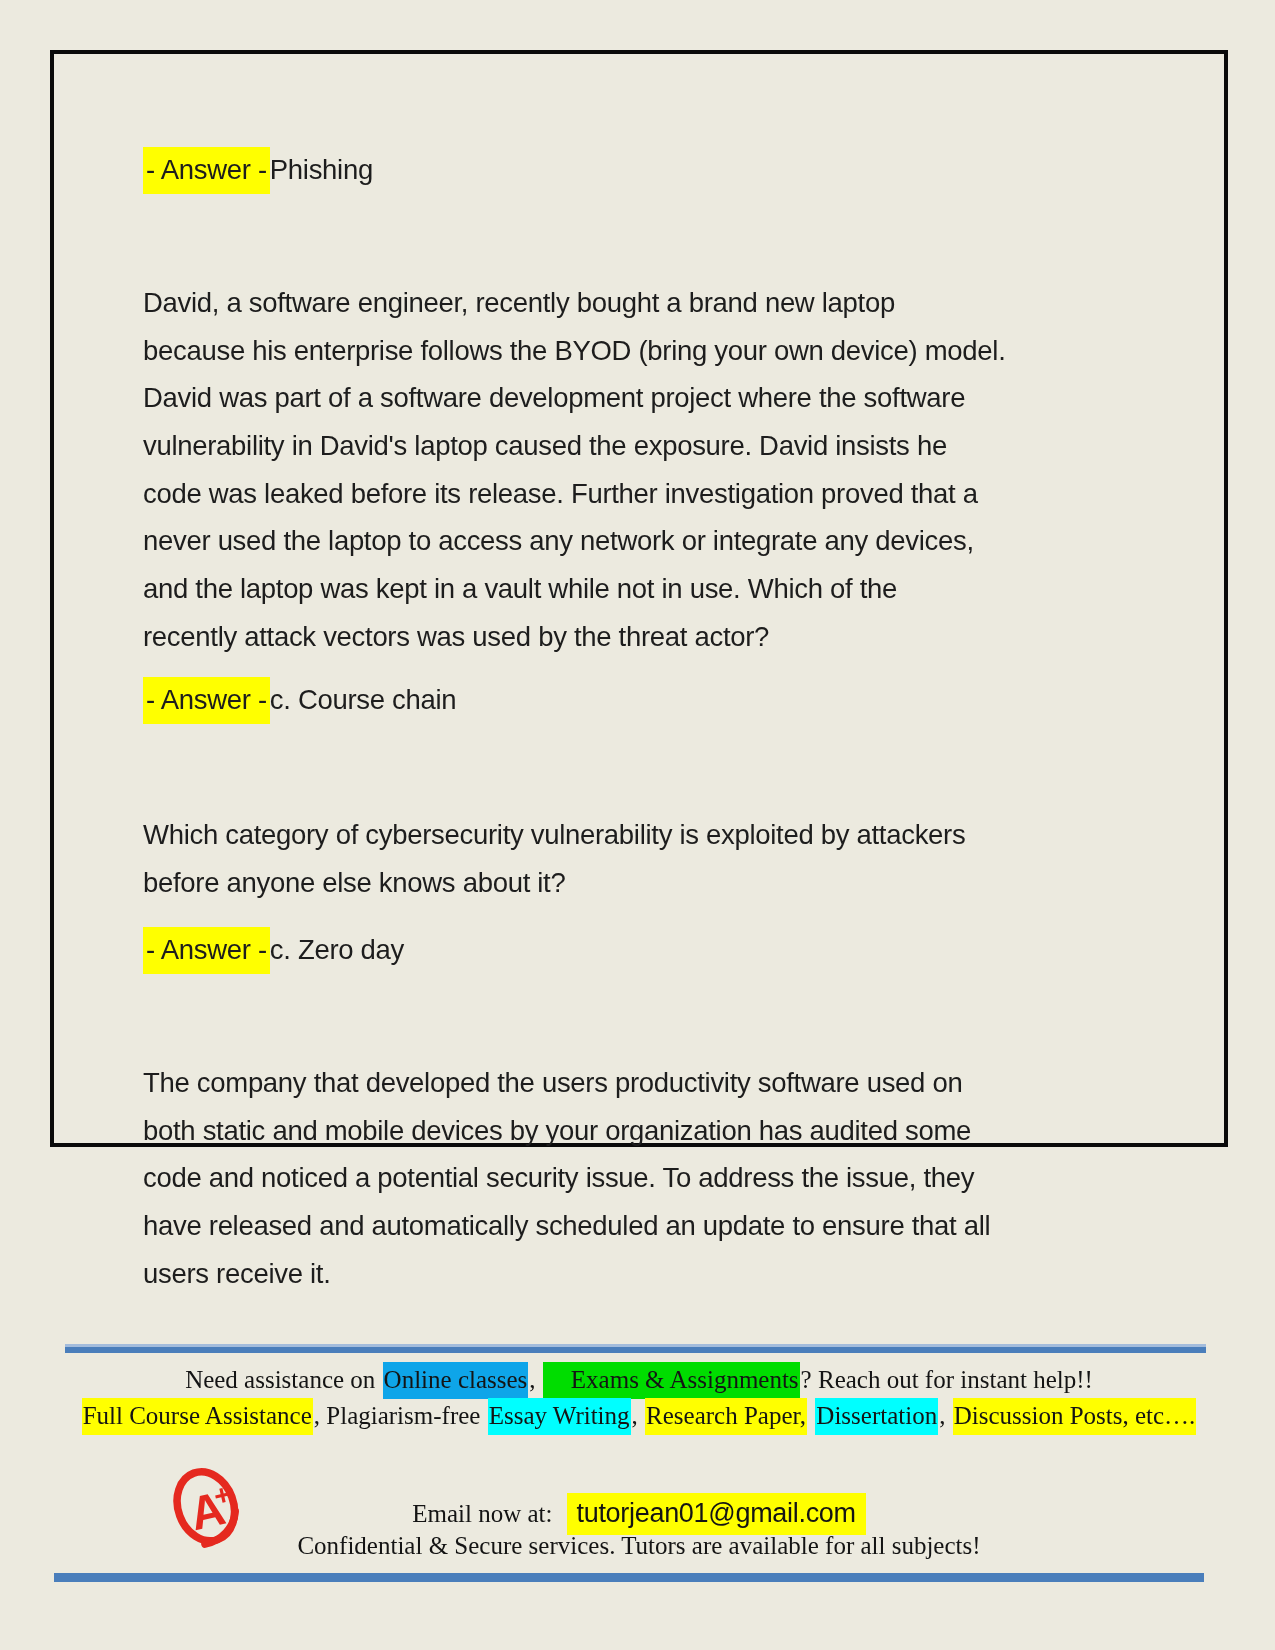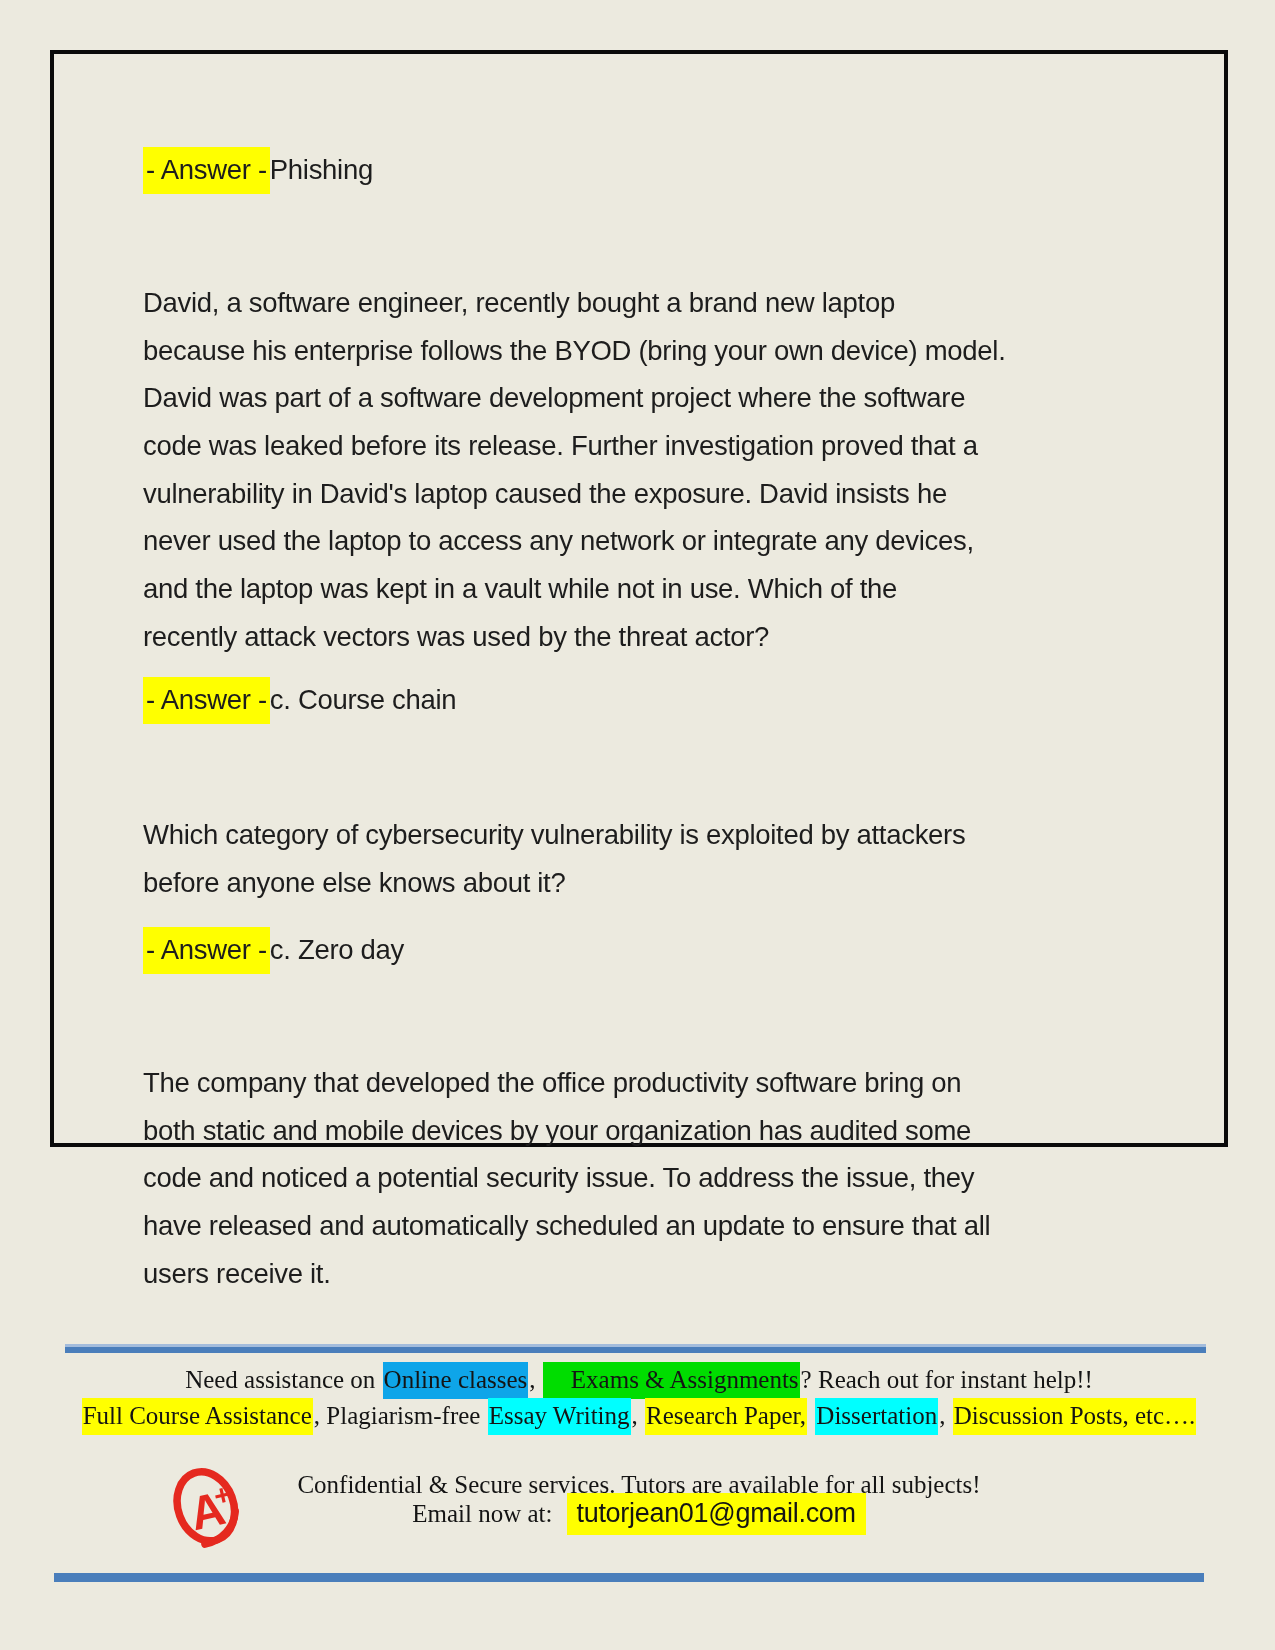--- a/index.html
+++ b/index.html
@@ -80,42 +80,42 @@
 <div class="frame">
 
   <div class="answer-line" style="top:92px">
     <span class="hl-label">- Answer -</span><span>Phishing</span>
   </div>
 
   <div class="para" style="top:225px">
     <div class="tline">David, a software engineer, recently bought a brand new laptop</div>
     <div class="tline">because his enterprise follows the BYOD (bring your own device) model.</div>
     <div class="tline">David was part of a software development project where the software</div>
+    <div class="tline">vulnerability in David's laptop caused the exposure. David insists he</div>
     <div class="tline">code was leaked before its release. Further investigation proved that a</div>
-    <div class="tline">vulnerability in David's laptop caused the exposure. David insists he</div>
     <div class="tline">never used the laptop to access any network or integrate any devices,</div>
     <div class="tline">and the laptop was kept in a vault while not in use. Which of the</div>
     <div class="tline">recently attack vectors was used by the threat actor?</div>
   </div>
 
   <div class="answer-line" style="top:622px">
     <span class="hl-label">- Answer -</span><span>c. Course chain</span>
   </div>
 
   <div class="para" style="top:757px">
     <div class="tline">Which category of cybersecurity vulnerability is exploited by attackers</div>
     <div class="tline">before anyone else knows about it?</div>
   </div>
 
   <div class="answer-line" style="top:872px">
     <span class="hl-label">- Answer -</span><span>c. Zero day</span>
   </div>
 
   <div class="para" style="top:1005px">
-    <div class="tline">The company that developed the office productivity software bring on</div>
+    <div class="tline">The company that developed the users productivity software used on</div>
     <div class="tline">both static and mobile devices by your organization has audited some</div>
     <div class="tline">code and noticed a potential security issue. To address the issue, they</div>
     <div class="tline">have released and automatically scheduled an update to ensure that all</div>
     <div class="tline">users receive it.</div>
   </div>
 
   <div class="divider divider-top-edge" style="top:1290px;left:11px;width:1141px;height:9px;"></div>
 
   <div class="fline" style="top:1312px"><span class="seg">Need assistance on </span><span class="seg" style="background-color: #0ea5e9; text-align: center;">Online classes</span><span class="seg">, </span><span class="seg" style="background-color: rgb(0, 221, 0); padding-left: 28px;">Exams &amp; Assignments</span><span class="seg">? Reach out for instant help!!</span></div>
   <div class="fline" style="top:1348px"><span class="seg" style="background-color: rgb(255, 255, 0);">Full Course Assistance</span><span class="seg">, Plagiarism-free </span><span class="seg" style="background-color: rgb(0, 255, 255);">Essay Writing</span><span class="seg">, </span><span class="seg" style="background-color: rgb(255, 255, 0);">Research Paper,</span><span class="seg"> </span><span class="seg" style="background-color: rgb(0, 255, 255);">Dissertation</span><span class="seg">, </span><span class="seg" style="background-color: rgb(255, 255, 0);">Discussion Posts, etc….</span></div>
@@ -126,21 +126,21 @@
         <ellipse cx="45" cy="48" rx="33" ry="42" transform="rotate(-20 45 48)"></ellipse>
         <path d="M80 54 C 79 73, 64 89, 44 93"></path>
       </g>
       <g transform="rotate(-13 50 50)" fill="currentColor" font-family="'Liberation Sans',sans-serif" font-weight="bold">
         <text x="26" y="72" font-size="56">A</text>
         <text x="58" y="50" font-size="34">+</text>
       </g>
     </svg>
   </div>
 
-  <div class="fline" style="top:1417px">Confidential &amp; Secure services. Tutors are available for all subjects!</div>
+  <div class="fline" style="top:1478px">Confidential &amp; Secure services. Tutors are available for all subjects!</div>
 
   <div class="fline" style="top:1444px">
     <span class="email-label">Email now at:</span><span class="email-value">tutorjean01@gmail.com</span>
   </div>
 
   <div class="divider" style="top:1519px;left:0;width:1150px;height:9px;"></div>
 
 </div>
 
 </body></html>

